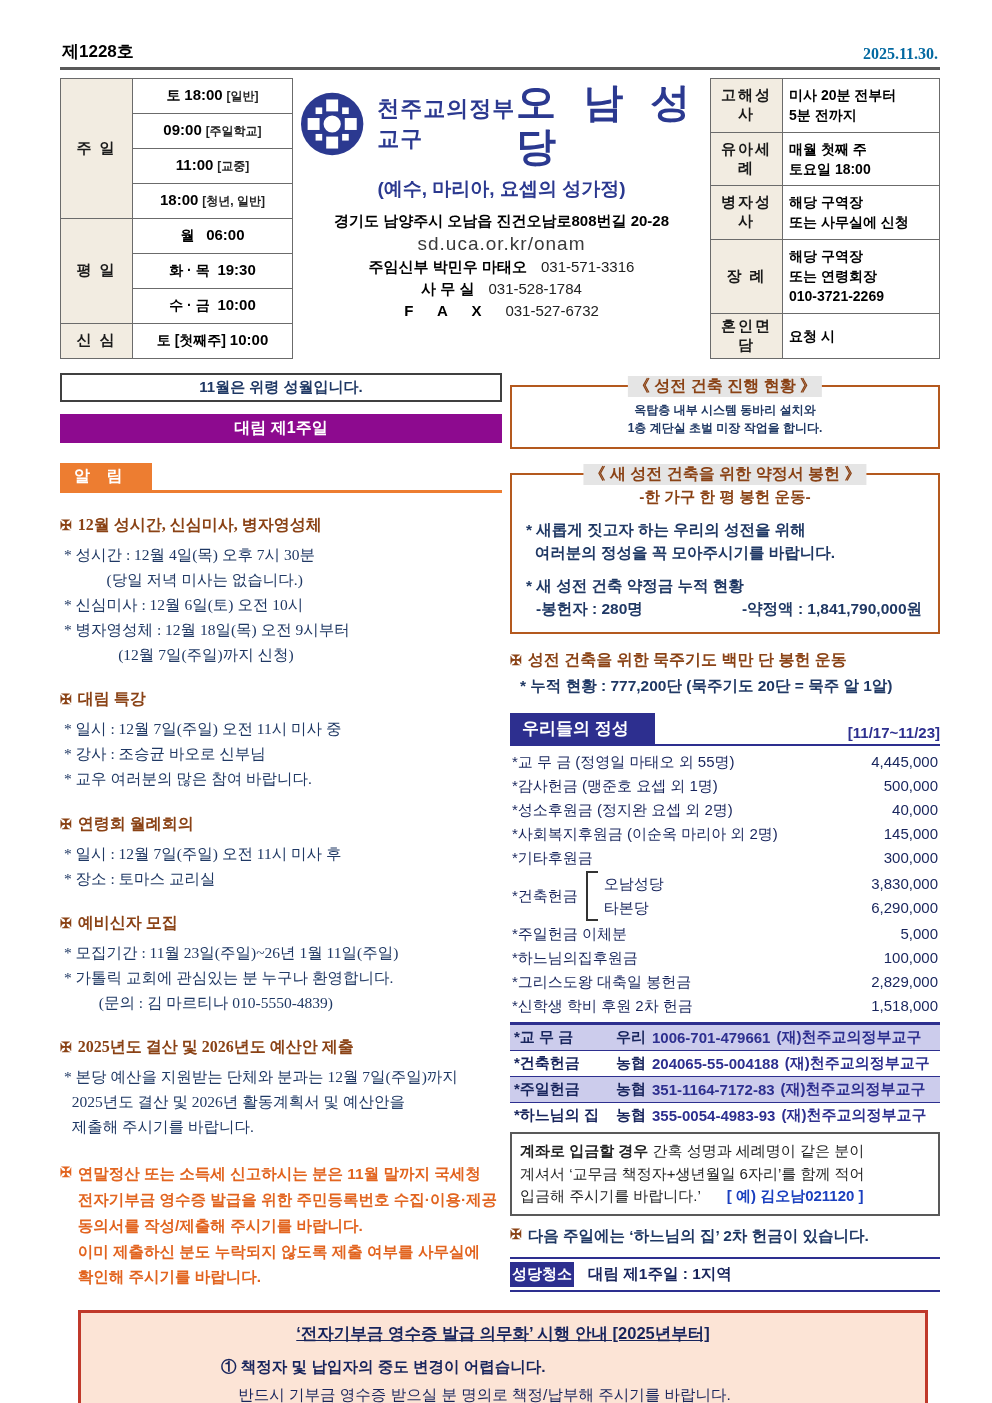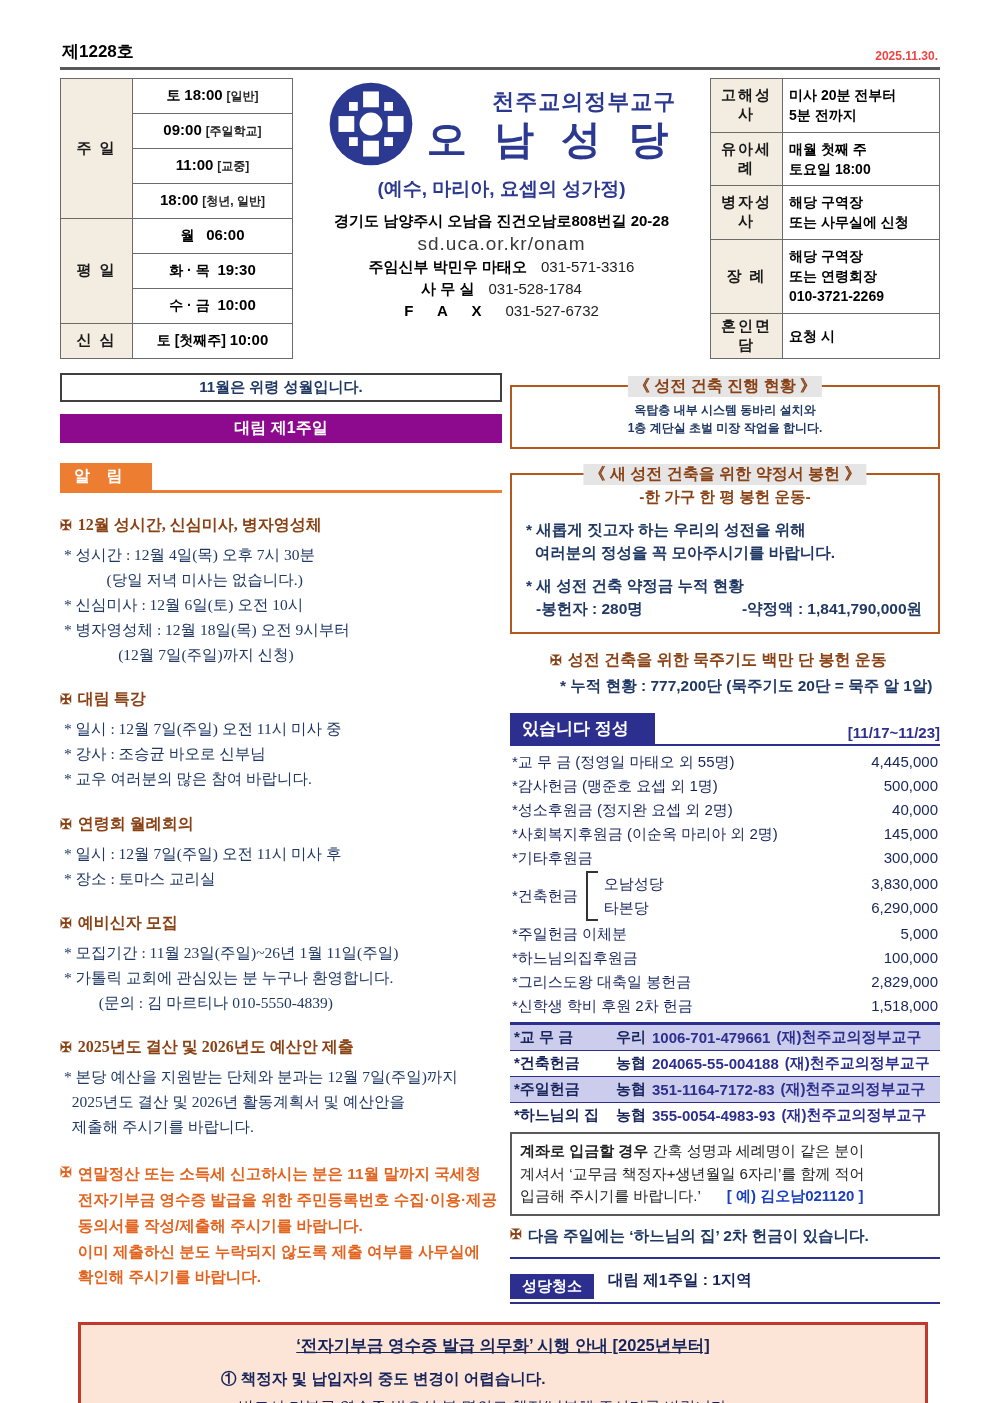--- a/index.html
+++ b/index.html
@@ -2,38 +2,38 @@
 <html><head>
 <meta charset="utf-8">
 <style>
   * { margin:0; padding:0; box-sizing:border-box; }
   body { background:#fff; font-family:"Liberation Sans", sans-serif; }
   .page { width:992px; height:1403px; background:#fff; position:relative; padding:40px 52px 0 60px; overflow:hidden; color:#111; }
 
   
   .masthead { display:flex; justify-content:space-between; align-items:flex-end; padding:0 2px 4px 2px; border-bottom:3px solid #595959; }
   .issue { font-size:17px; font-weight:bold; color:#000; }
-  .mdate { font-size:12px; font-weight:bold; color:#ef4444; }
+  .mdate { font-size:16px; font-weight:bold; color:#0369a1;font-family:Liberation Serif, serif; }
 
   
   .top3 { display:flex; margin-top:8px; align-items:stretch; }
   table.sched, table.sacr { border-collapse:collapse; font-size:14px; }
   table.sched { width:233px; }
   table.sacr { width:230px; }
   .sched td, .sacr td { border:1px solid #6b6b6b; padding:3px 6px; vertical-align:middle; }
   .sched td.lab, .sacr td.lab { background:#f2ece1; text-align:center; font-weight:bold; font-size:15px; width:72px; color:#1a1a1a; letter-spacing:2px;}
   .sched td.val { text-align:center; color:#000; height:28px; white-space:nowrap; }
   .sched .pre { font-weight:bold; font-size:14px; }
   .sched .time { font-weight:bold; font-size:15px; }
   .sched .note { font-size:12px; font-weight:bold; color:#222; }
   .sacr td.val { font-weight:bold; font-size:14px; color:#000; white-space:pre-line; line-height:1.45; padding:6px 6px; }
 
   .center-id { flex:1; display:flex; flex-direction:column; align-items:center; padding:0 6px; }
   .logo-row { display:flex; align-items:center; gap:12px; margin-top:2px; }
-  .logo-txt { display:flex; flex-direction:column; align-items:flex-end; }
+  .logo-txt { display:flex; flex-direction:row; align-items:center; }
   .diocese { font-size:22px; font-weight:bold; color:#2b3990; letter-spacing:1px; }
   .chname { font-size:40px; font-weight:bold; color:#2b3990; letter-spacing:8px; line-height:1.1; }
   .subtitle { font-size:19px; font-weight:bold; color:#2b3990; margin-top:8px; }
   .addr { font-size:15px; font-weight:bold; color:#000; margin-top:10px; white-space:nowrap; }
   .website { font-size:19px; color:#3a3a3a; margin-top:2px; letter-spacing:1px; }
   .contact { display:flex; gap:14px; margin-top:3px; font-size:15px; }
   .contact .clab { font-weight:bold; color:#000; }
   .contact .cphone { color:#222; }
   .faxlab { letter-spacing:10px; }
 
@@ -57,21 +57,21 @@
 
   
   .obox { border:2px solid #b4591e; position:relative; margin-top:12px; padding:14px 10px 10px 10px; }
   .obox-title { position:absolute; top:-11px; left:50%; transform:translateX(-50%); background:#e5e5e5; padding:0 6px; color:#8a4215; font-weight:bold; font-size:16px; white-space:nowrap; }
   .obox-body { text-align:center; color:#1f3864; font-weight:bold; font-size:12px; line-height:1.5; white-space:pre-line; }
   .obox.pledge { margin-top:24px; padding-bottom:12px; }
   .pledge-sub { text-align:center; color:#8a4215; font-weight:bold; font-size:15.5px; margin-top:-2px; }
   .pledge-line { color:#1f3864; font-weight:bold; font-size:15.5px; line-height:1.5; white-space:pre-wrap; margin-top:10px; padding-left:4px; }
   .pledge-stats { display:flex; justify-content:space-between; padding:2px 6px 0 14px; color:#1f3864; font-weight:bold; font-size:15.5px; }
 
-  .rosary { margin-top:16px;margin-left:40px; }
+  .rosary { margin-top:16px; }
   .rosary-line { margin-top:5px; color:#1f3864; font-weight:bold; font-size:15.5px; padding-left:10px; }
 
   .offer-head { display:flex; justify-content:space-between; align-items:flex-end; margin-top:16px; border-bottom:2px solid #2d2f8f; }
   .offer-badge { background:#2d2f8f; color:#fff; font-weight:bold; font-size:17px; padding:4px 26px 4px 12px; }
   .offer-period { color:#2d2f8f; font-weight:bold; font-size:15px; padding-bottom:3px; }
 
   .offer-rows { padding:4px 2px 2px 2px; }
   .orow { display:flex; justify-content:space-between; font-size:15px; color:#17245c; padding:2.5px 0; }
   .orow .olab { white-space:nowrap; }
   .orow .oamt { white-space:nowrap; }
@@ -90,21 +90,21 @@
   .acc-num { color:#2d2f8f; margin-right:6px; }
   .acc-holder { color:#2d2f8f; }
 
   .acc-note { border:2px solid #595959; margin-top:4px; padding:6px 8px; font-size:15px; color:#222; line-height:1.5; }
   .acc-note .lead { font-weight:bold; }
   .acc-note .rest { white-space:pre-wrap; }
   .acc-note .example { color:#1a3fbf; font-weight:bold; margin-left:26px; }
 
   .nextweek { margin-top:10px; font-size:15.5px; font-weight:bold; color:#1f3864; display:flex; }
   .cleaning { margin-top:10px; border-top:2px solid #2d2f8f; border-bottom:2px solid #2d2f8f; display:flex; align-items:center; padding:3px 0; }
-  .clean-badge { background:#2d2f8f; color:#fff; font-weight:bold; font-size:15px; padding:3px 12px;margin-top:12px; }
+  .clean-badge { background:#2d2f8f; color:#fff; font-weight:bold; font-size:15px; padding:3px 2px; }
   .clean-text { color:#17245c; font-weight:bold; font-size:15.5px; margin-left:14px; }
 
   
   .receipt-box { margin-top:18px; margin-left:18px; margin-right:12px; background:#fce4d6; border:3px solid #c0392b; padding:10px 20px 14px 20px; }
   .receipt-title { text-align:center; color:#17245c; font-weight:bold; font-size:16.5px; text-decoration:underline; }
   .receipt-items { margin-top:8px; padding-left:120px; }
   .ritem { color:#17245c; font-size:15.5px; line-height:1.8; white-space:pre-wrap; }
   .ritem.b { font-weight:bold; }
 </style>
 </head>
@@ -293,21 +293,21 @@
           <span>-약정액 : 1,841,790,000원</span>
         </div>
       </div>
 
       <div class="rosary">
         <div class="nsec-title"><span class="marker">✠</span><span>성전 건축을 위한 묵주기도 백만 단 봉헌 운동</span></div>
         <div class="rosary-line">* 누적 현황 : 777,200단 (묵주기도 20단 = 묵주 알 1알)</div>
       </div>
 
       <div class="offer-head">
-        <span class="offer-badge">있습니다 정성</span>
+        <span class="offer-badge">우리들의 정성</span>
         <span class="offer-period">[11/17~11/23]</span>
       </div>
 
       <div class="offer-rows">
         <div class="orow">
             <span class="olab">*교 무 금 (정영일 마태오 외 55명)</span>
             <span class="oamt">4,445,000</span>
           </div>
         <div class="orow">
             <span class="olab">*감사헌금 (맹준호 요셉 외 1명)</span>

